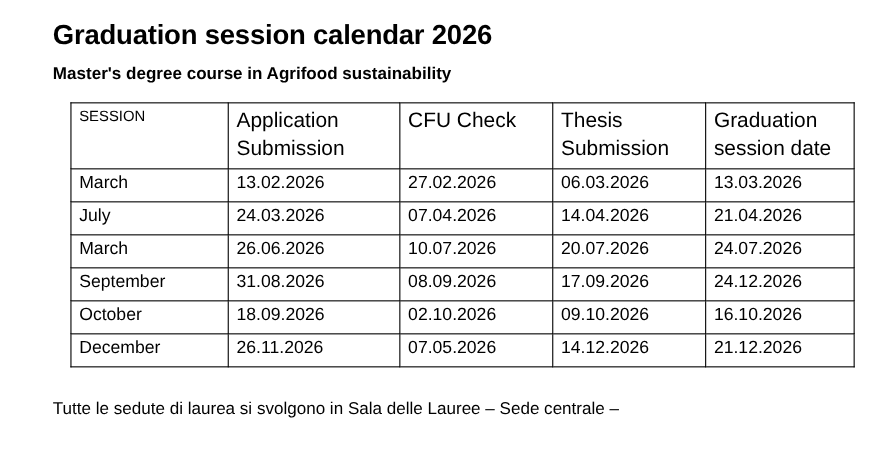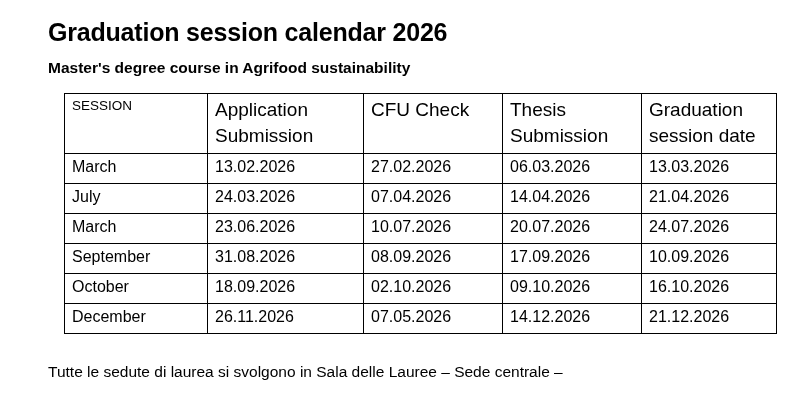--- a/index.html
+++ b/index.html
@@ -115,31 +115,31 @@
       </tr>
       <tr>
         <td>July</td>
         <td>24.03.2026</td>
         <td>07.04.2026</td>
         <td>14.04.2026</td>
         <td>21.04.2026</td>
       </tr>
       <tr>
         <td>March</td>
-        <td>23.06.2026</td>
+        <td>26.06.2026</td>
         <td>10.07.2026</td>
         <td>20.07.2026</td>
         <td>24.07.2026</td>
       </tr>
       <tr>
         <td>September</td>
         <td>31.08.2026</td>
         <td>08.09.2026</td>
         <td>17.09.2026</td>
-        <td>10.09.2026</td>
+        <td>24.12.2026</td>
       </tr>
       <tr>
         <td>October</td>
         <td>18.09.2026</td>
         <td>02.10.2026</td>
         <td>09.10.2026</td>
         <td>16.10.2026</td>
       </tr>
       <tr>
         <td>December</td>

